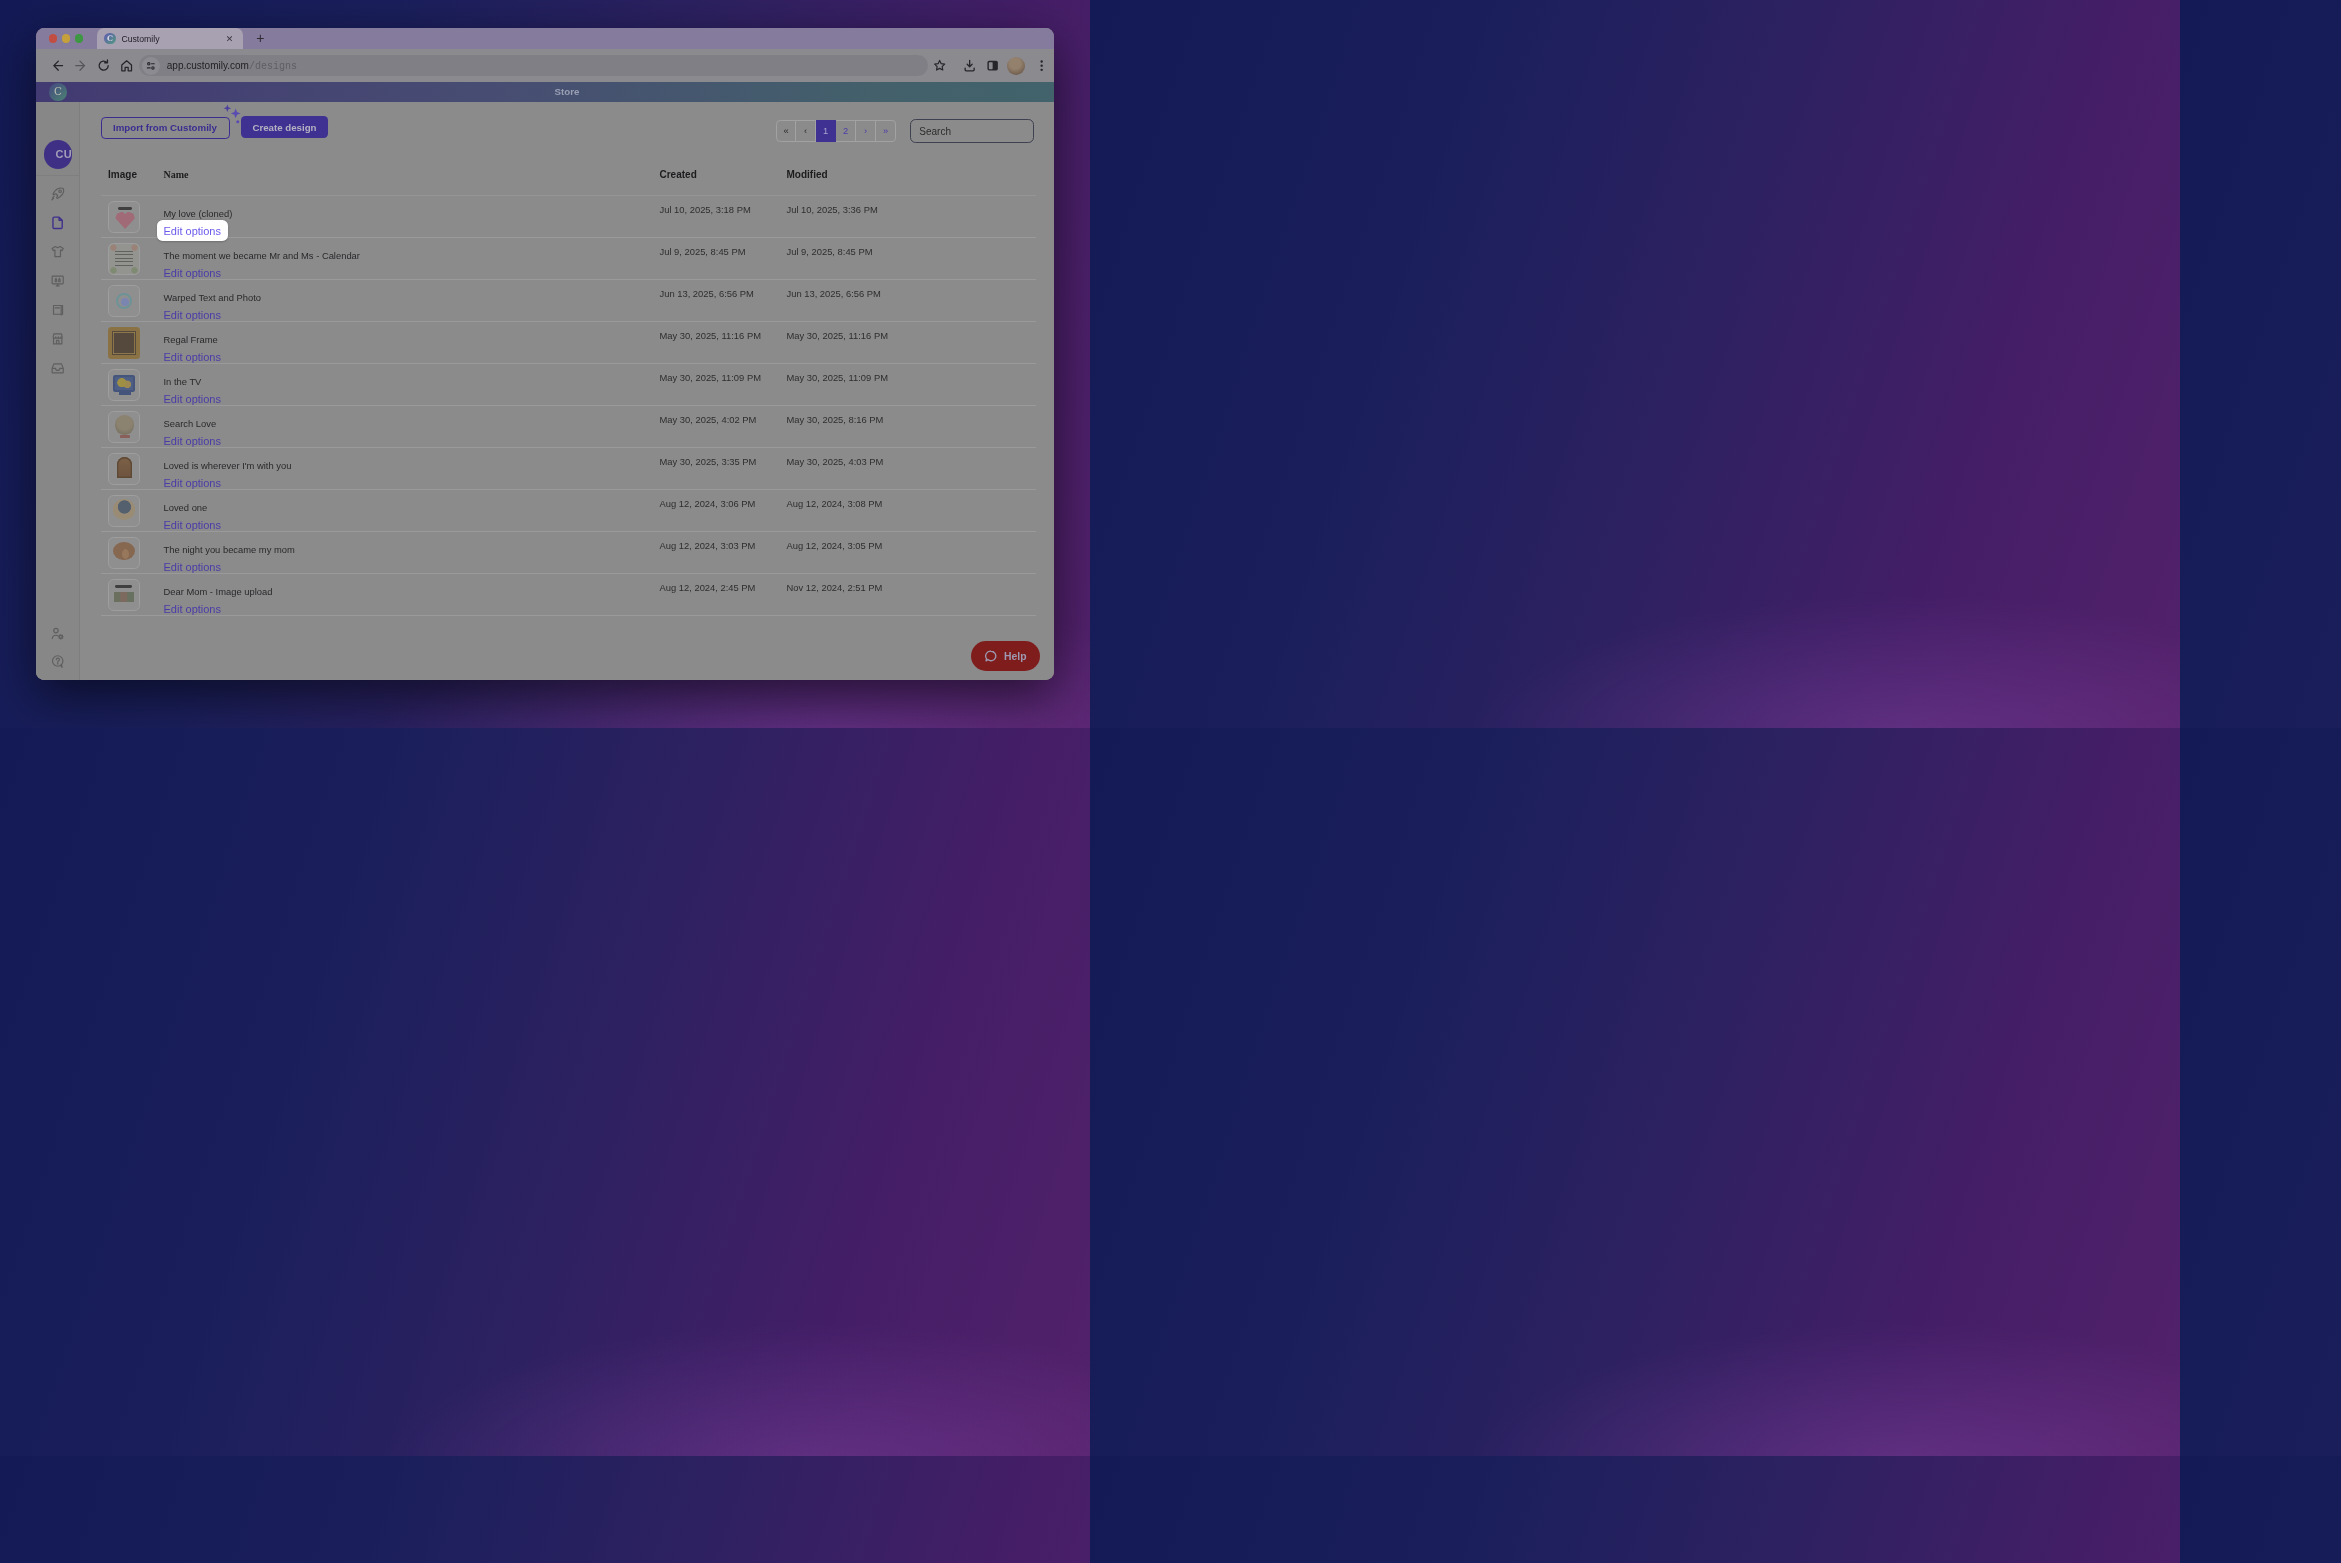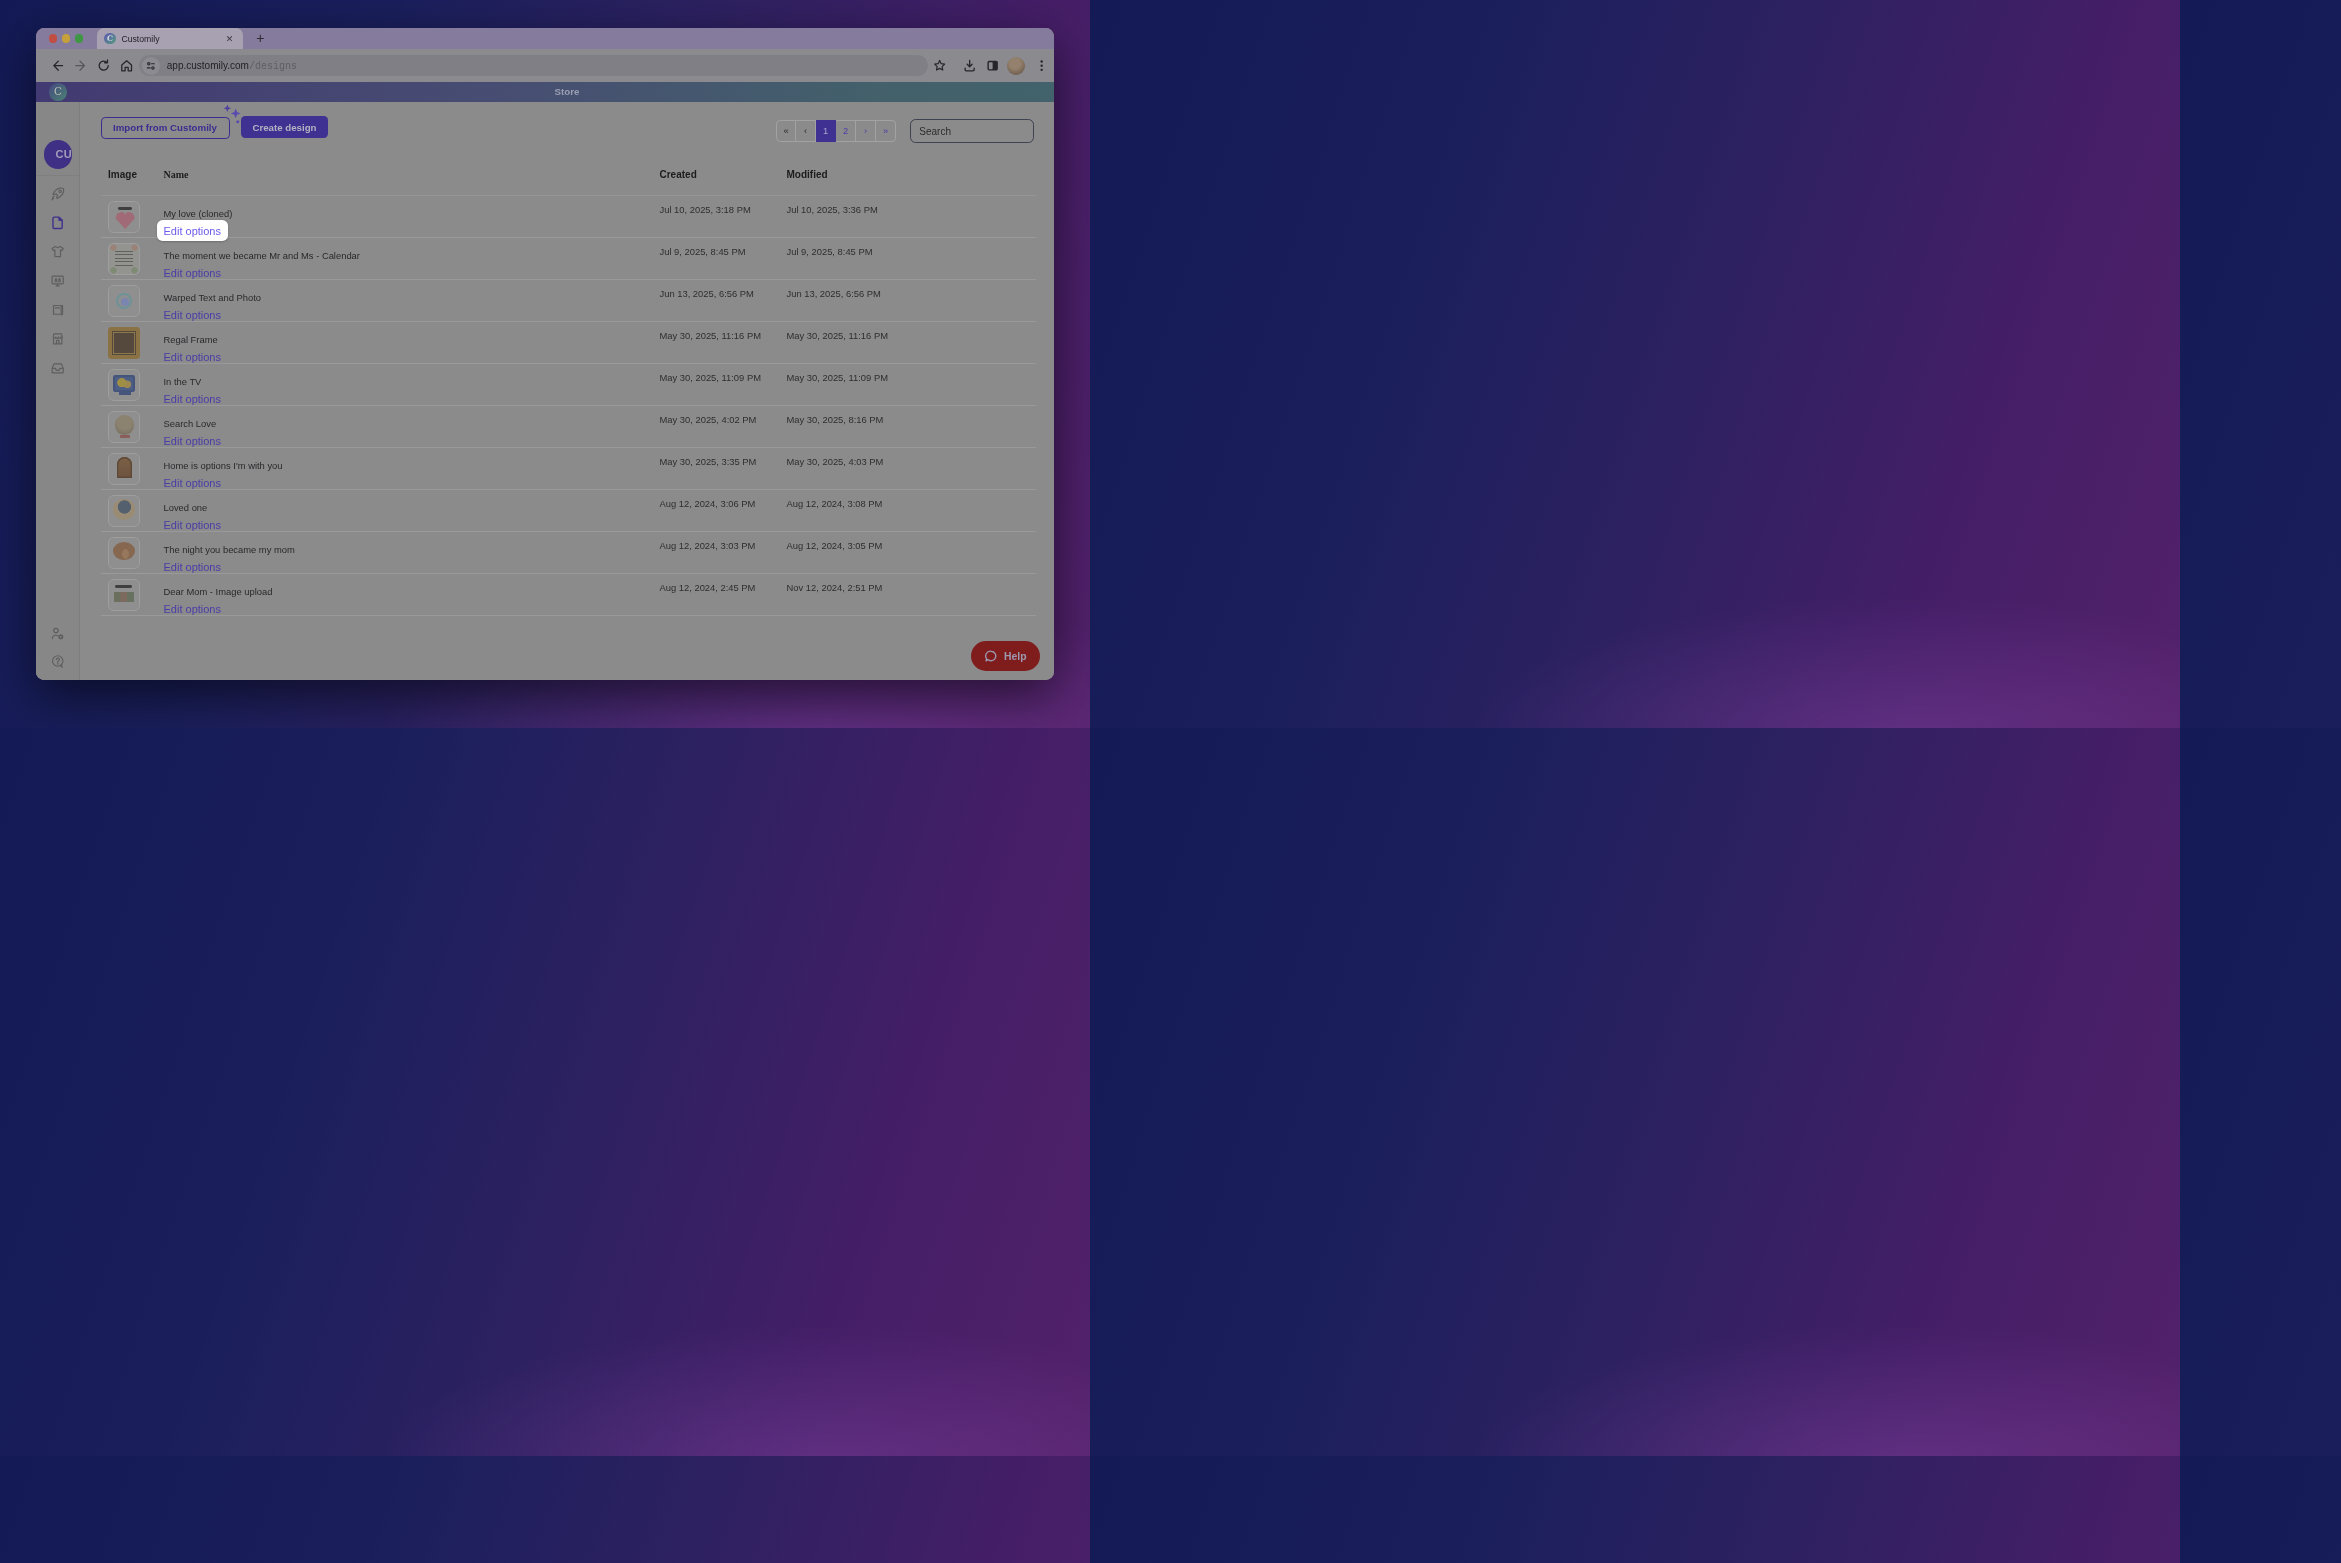--- a/index.html
+++ b/index.html
@@ -346,21 +346,21 @@
   <div class="row">
     <div class="thumb thumb-6" title="cartoon family portrait in oval"></div>
     <span class="row-name">Search Love</span>
     <span class="edit-wrap"><a href="#" class="edit-link">Edit options</a></span>
     <span class="cell-date created">May 30, 2025, 4:02 PM</span>
     <span class="cell-date modified">May 30, 2025, 8:16 PM</span>
   </div>
 
   <div class="row">
     <div class="thumb thumb-7" title="family in arched window illustration"></div>
-    <span class="row-name">Home is options I'm with you</span>
+    <span class="row-name">Loved is wherever I'm with you</span>
     <span class="edit-wrap"><a href="#" class="edit-link">Edit options</a></span>
     <span class="cell-date created">May 30, 2025, 3:35 PM</span>
     <span class="cell-date modified">May 30, 2025, 4:03 PM</span>
   </div>
 
   <div class="row">
     <div class="thumb thumb-8" title="couple photo in beige circle"></div>
     <span class="row-name">Loved one</span>
     <span class="edit-wrap"><a href="#" class="edit-link">Edit options</a></span>
     <span class="cell-date created">Aug 12, 2024, 3:06 PM</span>

